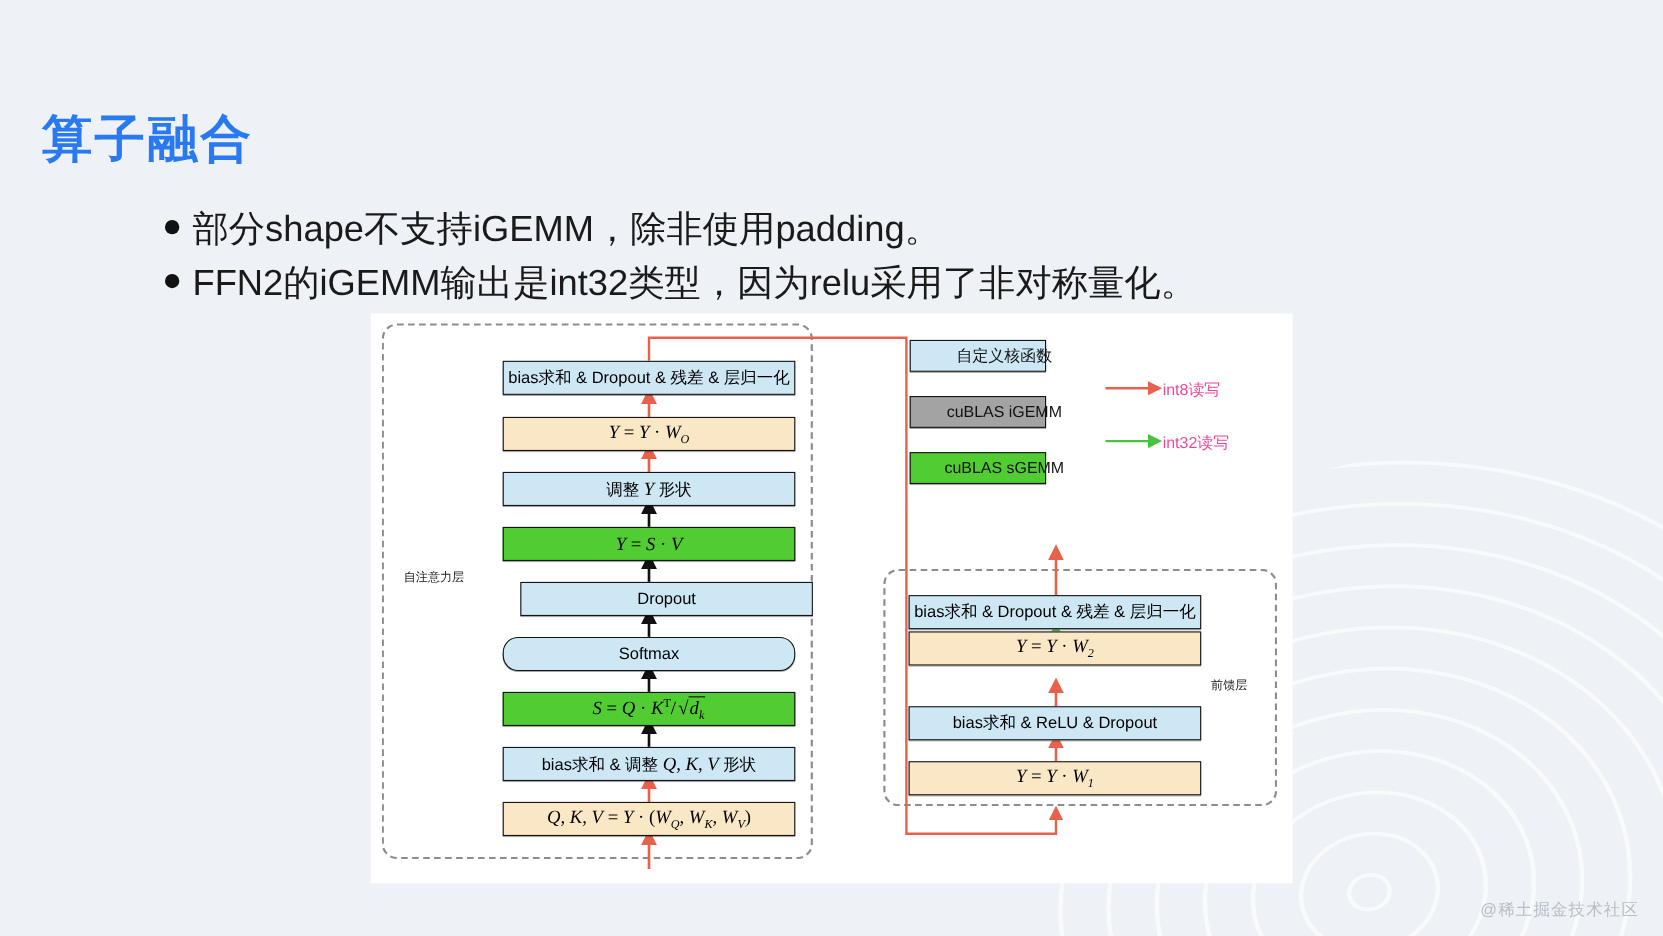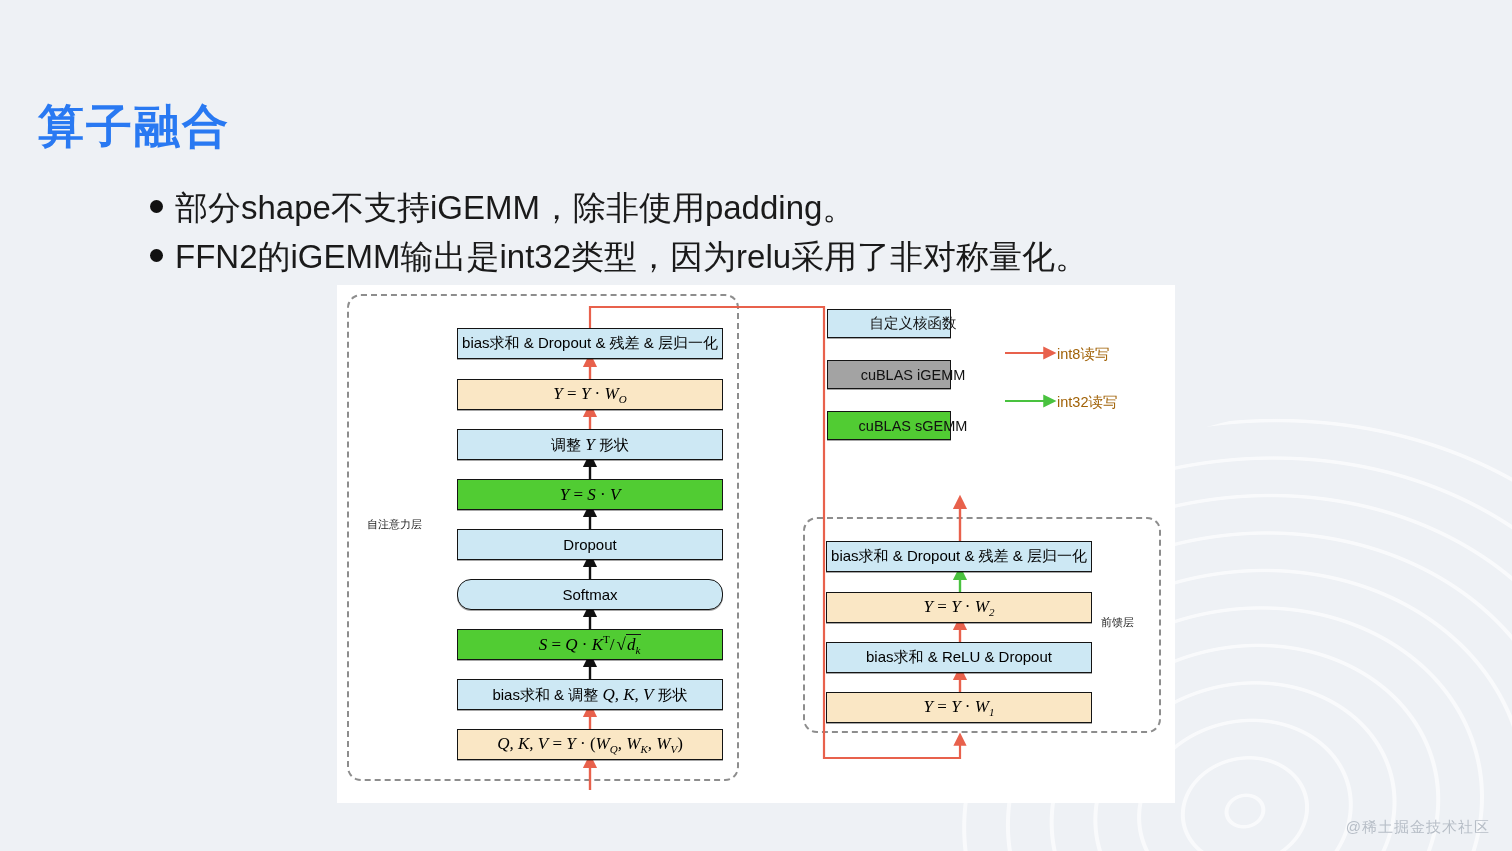--- a/index.html
+++ b/index.html
@@ -127,21 +127,21 @@
     white-space: nowrap;
     padding-left: 48px;
   }
   .chip.blue   { background: #cde8f4; }
   .chip.orange { background: #a3a3a3; }
   .chip.green  { background: #51cc33; }
 
   .legend-text {
     position: absolute;
     font-size: 14.5px;
-    color: #a16207;
+    color: #ec4899;
     white-space: nowrap;
   }
 
   
   .overlay {
     position: absolute;
     left: 0; top: 0;
     width: 838px; height: 518px;
     pointer-events: none;
   }
@@ -241,21 +241,21 @@
     </div>
 
     <div class="box blue colL" style="top:144px;">
       <span>调整&nbsp;<span class="mth">Y</span>&nbsp;形状</span>
     </div>
 
     <div class="box green colL" style="top:194px;">
       <span class="mth">Y<span class="up"> = </span>S<span class="up"> · </span>V</span>
     </div>
 
-    <div class="box blue colL" style="top:244px;">
+    <div class="box blue colL" style="top:244px;margin-left:16px;">
       <span>Dropout</span>
     </div>
 
     <div class="box blue colL" style="top:294px;border-radius:14px;">
       <span>Softmax</span>
     </div>
 
     <div class="box green colL" style="top:344px;">
       <span class="mth">S<span class="up"> = </span>Q<span class="up"> · </span>K<span class="supT">T</span><span class="up">/</span><span class="sqrt-wrap">√<span class="sqrt-bar">d<span class="sub">k</span></span></span></span>
     </div>
@@ -265,21 +265,21 @@
     </div>
 
     <div class="box orange colL" style="top:444px;">
       <span class="mth">Q, K, V<span class="up"> = </span>Y<span class="up"> · (</span>W<span class="sub">Q</span>, W<span class="sub">K</span>, W<span class="sub">V</span><span class="up">)</span></span>
     </div>
 
     <div class="box blue colR" style="top:256px;">
       <span>bias求和 &amp; Dropout &amp; 残差 &amp; 层归一化</span>
     </div>
 
-    <div class="box orange colR" style="top:307px;">
+    <div class="box orange colR" style="top:289px;">
       <span class="mth">Y<span class="up"> = </span>Y<span class="up"> · </span>W<span class="sub">2</span></span>
     </div>
 
     <div class="box blue colR" style="top:357px;">
       <span>bias求和 &amp; ReLU &amp; Dropout</span>
     </div>
 
     <div class="box orange colR" style="top:407px;">
       <span class="mth">Y<span class="up"> = </span>Y<span class="up"> · </span>W<span class="sub">1</span></span>
     </div>

